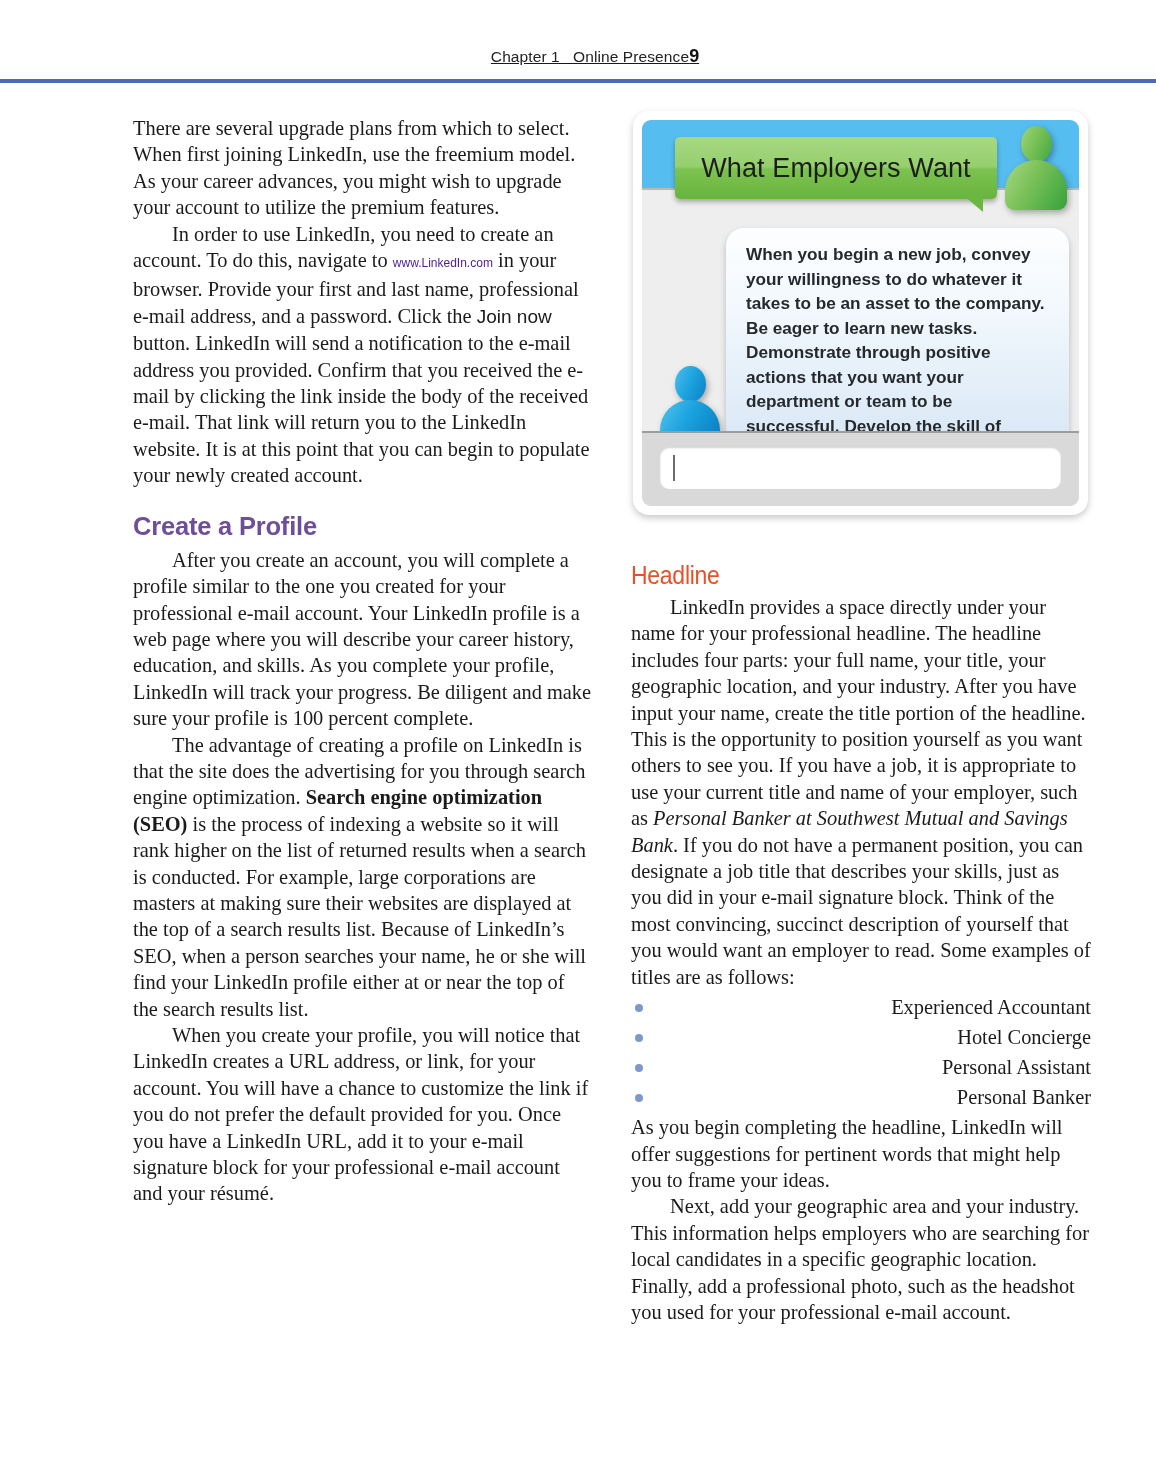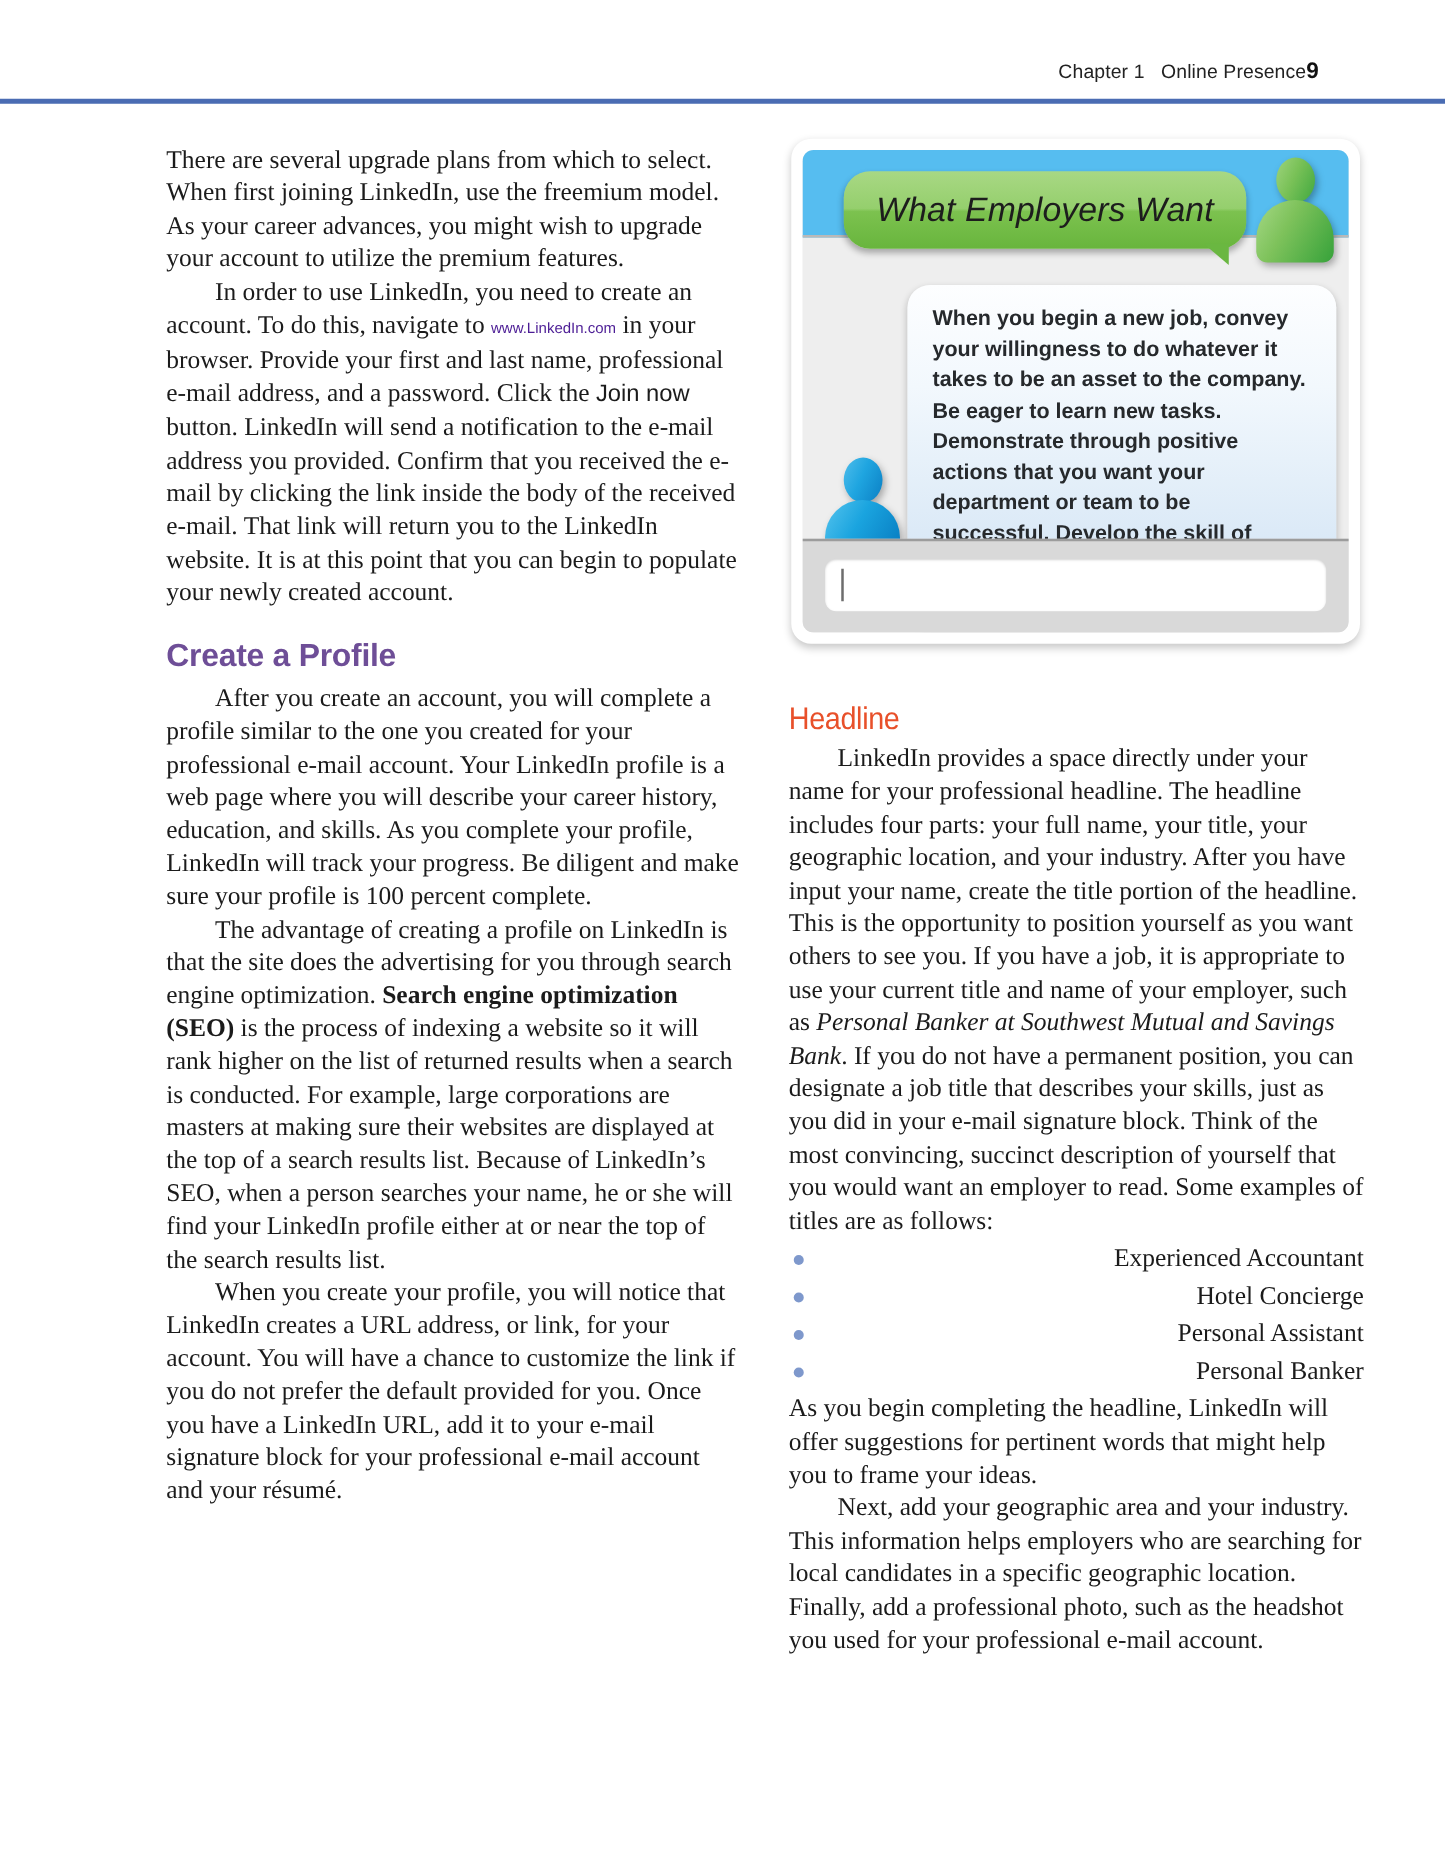--- a/index.html
+++ b/index.html
@@ -23,21 +23,22 @@
 
   
   .running-head {
     position: absolute;
     left: 135px;
     top: 46px;
     width: 920px;
     height: 30px;
     display: flex;
     align-items: baseline;
-    justify-content: flex-end;
+    justify-content: center;
+    text-decoration: underline;
   }
   .rh-left {
     font-family: "Liberation Sans", "DejaVu Sans", sans-serif;
     font-size: 15.5px;
     color: #222222;
     letter-spacing: 0.1px;
     white-space: pre;
   }
   .rh-right {
     font-family: "Liberation Sans", "DejaVu Sans", sans-serif;
@@ -166,27 +167,26 @@
     background: #56bdf0;
     border-bottom: 2px solid #b9b9b9;
   }
   
   .green-bubble {
     position: absolute;
     left: 33px;
     top: 17px;
     width: 322px;
     height: 62px;
-    border-radius: 21px;
+    border-radius: 5px;
     background: linear-gradient(180deg, #a8d884 0%, #95cf6d 48%, #7cc24f 52%, #68b53d 100%);
     box-shadow: 0 3px 5px rgba(0,0,0,0.3);
     display: flex;
     align-items: center;
     justify-content: center;
-    font-style: italic;
   }
   .green-bubble .gb-text {
     font-family: "Liberation Sans", "DejaVu Sans", sans-serif;
     font-size: 27px;
     color: #1d1d1d;
     letter-spacing: 0.1px;
     white-space: nowrap;
   }
   .green-bubble .tail {
     position: absolute;

